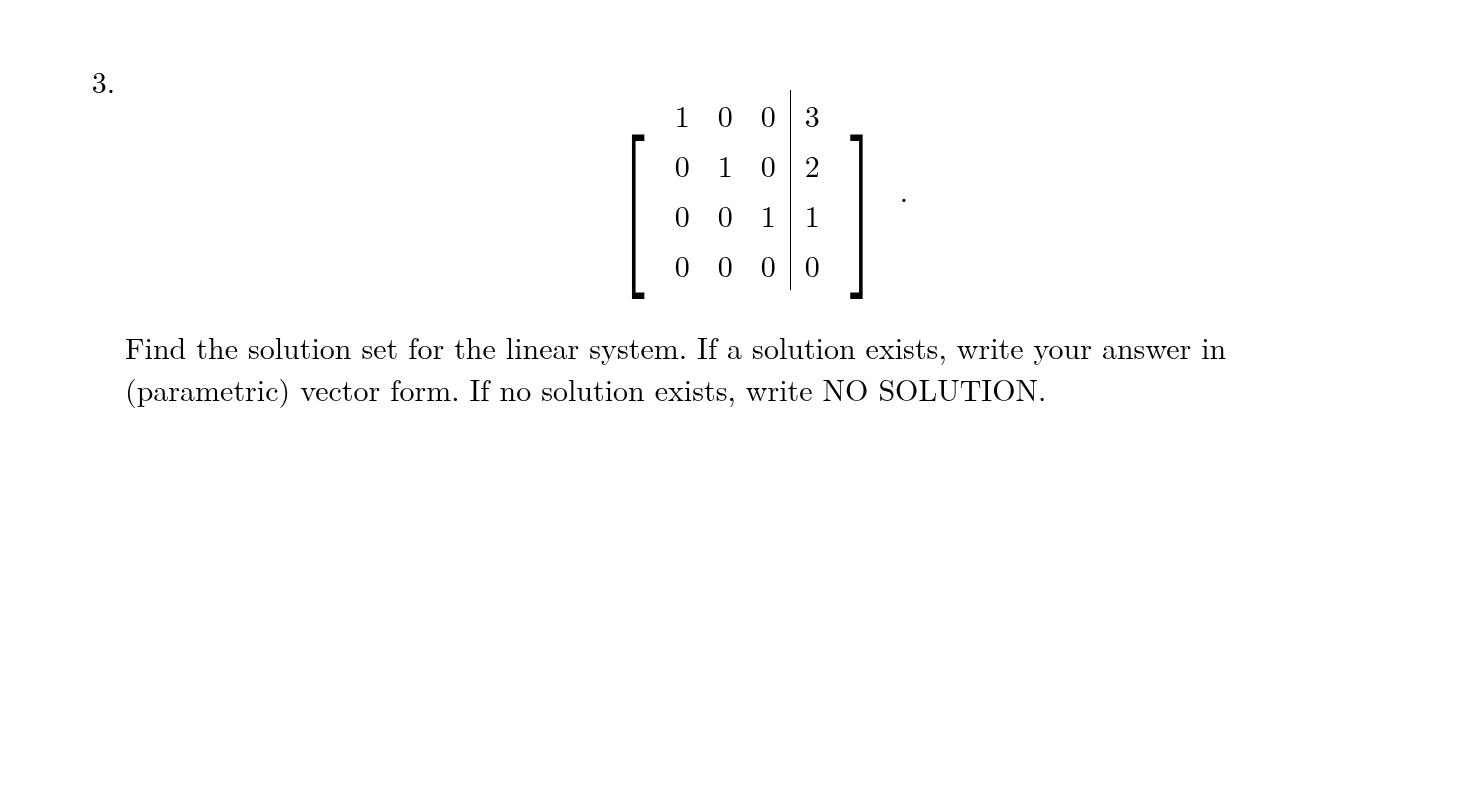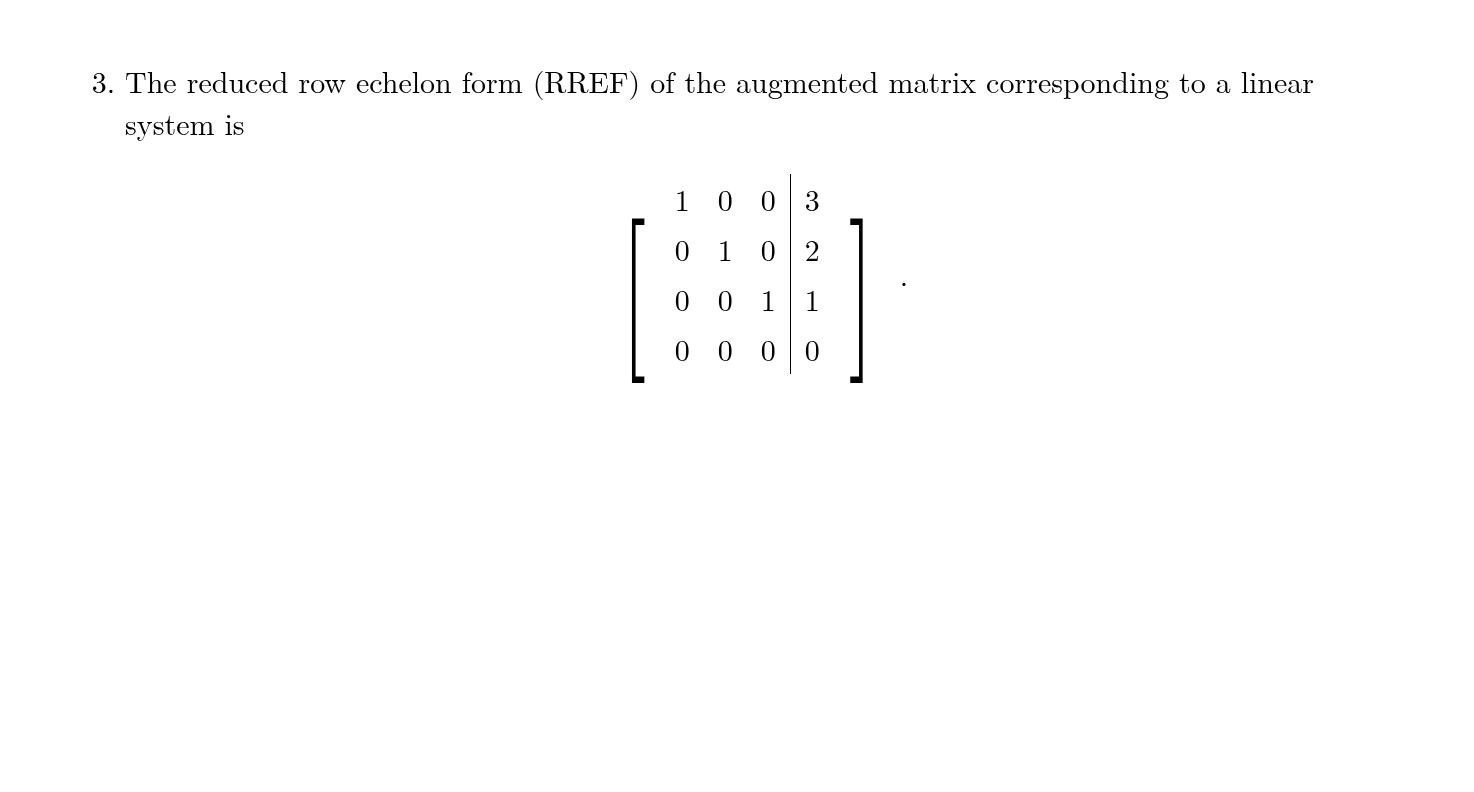--- a/index.html
+++ b/index.html
@@ -71,21 +71,20 @@
       align-self: center;
     }
   </style>
 </head>
 <body>
 
 <div class="container">
   <div class="problem">
     <div class="number">3.</div>
     <div class="content">
-      <p class="para">The reduced row echelon form (RREF) of the augmented matrix corresponding to a linear system is</p>
 
       <div class="matrix-block">
         <span class="matrix-wrap">
           <span class="bracket">[</span>
           <span class="matrix">
             <table>
               <tbody>
                   <tr>
                 <td>1</td>
                 <td>0</td>
@@ -111,15 +110,16 @@
                 <td class="aug">0</td>
               </tr>
             </tbody>
               </table>
           </span>
           <span class="bracket">]</span>
         </span>
         <span class="period">.</span>
       </div>
 
+      <p class="para">Find the solution set for the linear system. If a solution exists, write your answer in (parametric) vector form. If no solution exists, write NO SOLUTION.</p>
     </div>
   </div>
 </div>
 
 </body></html>

